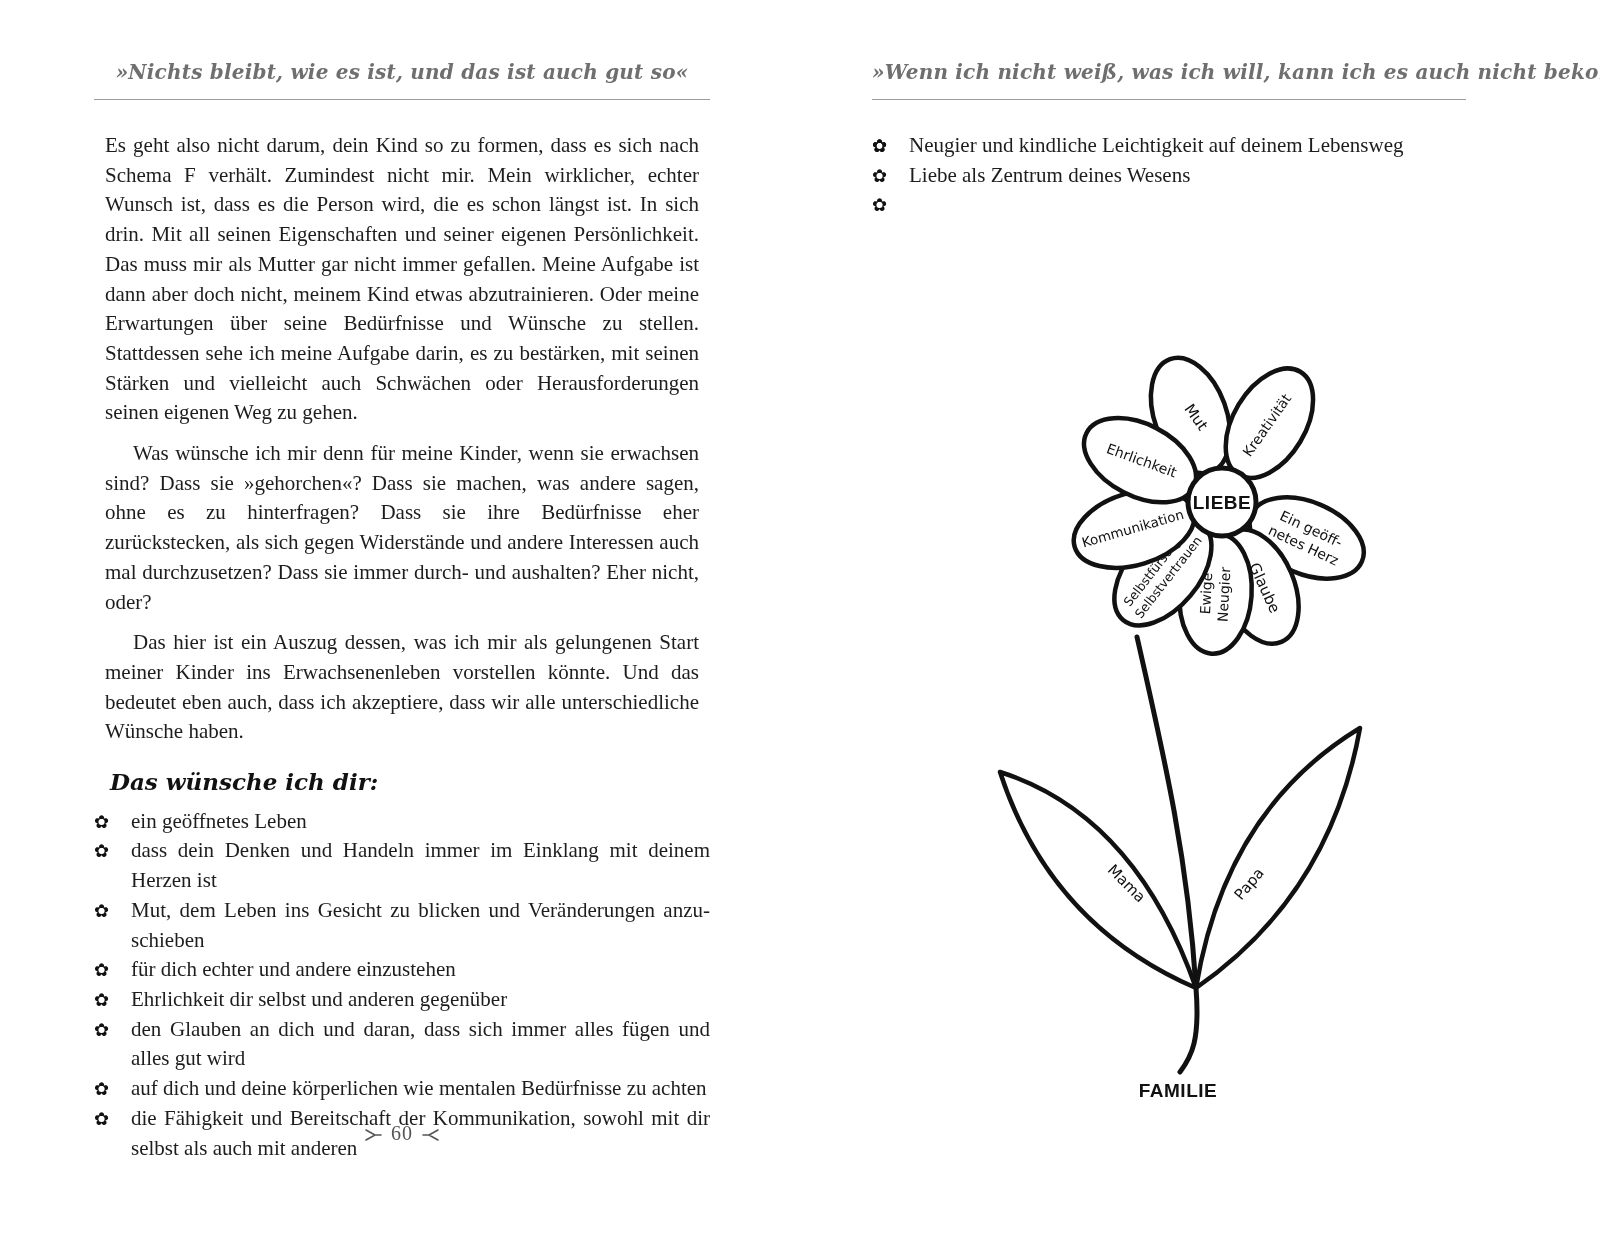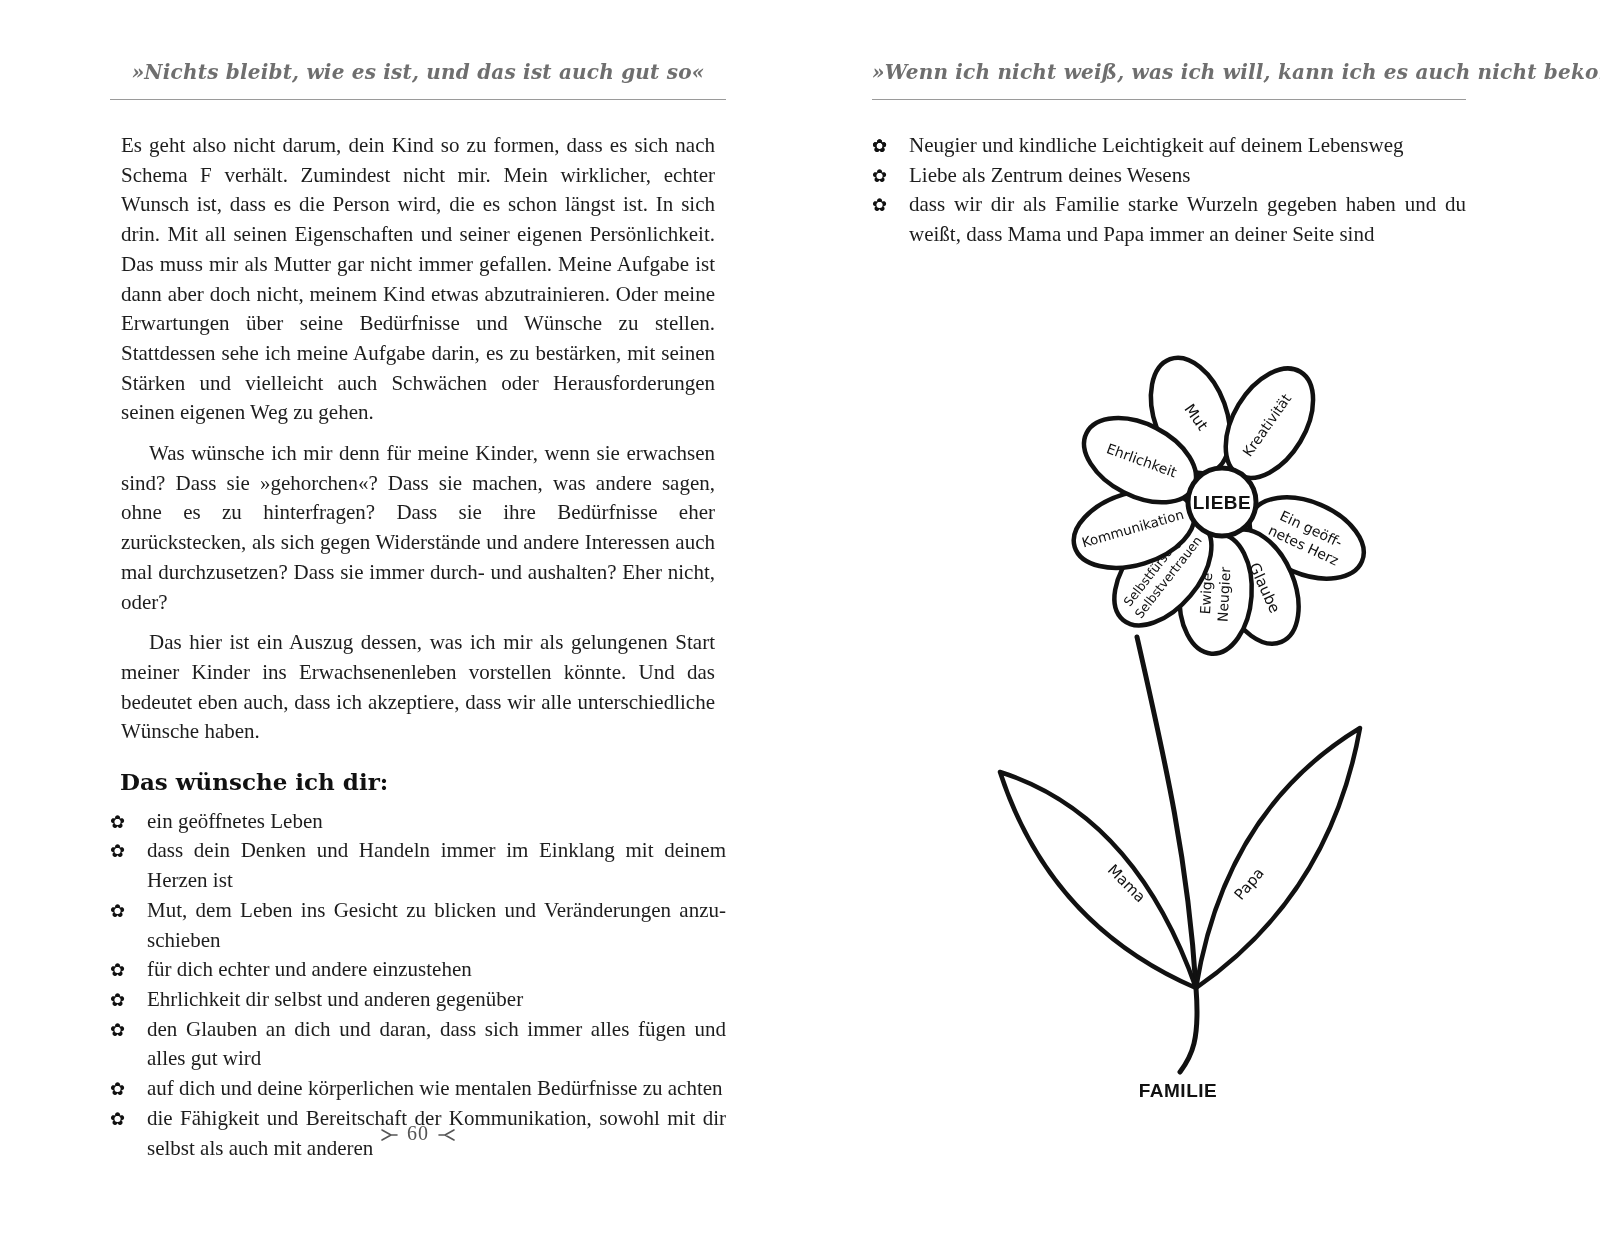--- a/index.html
+++ b/index.html
@@ -1,37 +1,37 @@
 <!DOCTYPE html>
 <html lang="de"><head>
 <meta charset="utf-8">
 <style>
   html,body{margin:0;padding:0;}
   body{
     width:1600px;height:1244px;position:relative;background:#ffffff;
     font-family:"Liberation Serif", serif;color:#1d1d1d;overflow:hidden;
   }
   .page{position:absolute;top:0;}
-  .page-left{left:110px;width:616px;}
+  .page-left{left:94px;width:616px;}
   .page-right{left:872px;width:594px;}
 
   .running-head{
     margin-top:60px;text-align:center;
     font-family:"DejaVu Serif", serif;font-style:italic;font-weight:600;
     font-size:20px;color:#6f6f6f;letter-spacing:.2px;white-space:nowrap;
   }
   .head-rule{border:none;border-top:1.7px solid #9a9a9a;margin:15px 0 0 0;}
 
   .body-text{margin-top:31px;font-size:21px;line-height:29.7px;text-align:justify;}
   .body-text p{margin:11px;text-indent:28px;hyphens:manual;}
   .body-text p.noindent{text-indent:0;}
 
   .list-heading{
-    font-family:"DejaVu Serif", serif;font-weight:700;
-    font-size:23px;color:#111;margin:20px 0 10px 10px;text-align:left;
+    font-family:"DejaVu Serif", serif;font-style:italic;font-weight:700;
+    font-size:23px;color:#111;margin:20px 0 10px 16px;text-align:left;
   }
   .wish-list{list-style:none;margin:0;padding:0;text-align:justify;}
   .wish-list li{position:relative;padding-left:37px;}
   .wish-list .bullet{
     position:absolute;left:0;top:0;
     font-family:"DejaVu Sans", sans-serif;font-size:18px;color:#111;line-height:29.7px;
   }
 
   .pagenum{
     position:absolute;top:1122px;left:0;width:100%;
@@ -121,21 +121,20 @@
       <li>
         <span class="bullet">✿</span>
         <span>Neugier und kindliche Leichtigkeit auf deinem Lebensweg</span>
       </li>
       <li>
         <span class="bullet">✿</span>
         <span>Liebe als Zentrum deines Wesens</span>
       </li>
       <li>
         <span class="bullet">✿</span>
-        <span>dass wir dir als Familie starke Wurzeln gegeben haben und du weißt, dass Mama und Papa immer an deiner Seite sind</span>
       </li>
     </ul>
   </div>
 
   <div class="flower-wrap">
     <svg width="520" height="770" viewBox="0 0 520 770">
 
       <path d="M207 297 C235 420 258 520 266 648 C270 700 262 716 250 732" fill="none" stroke="#111" stroke-width="5" stroke-linecap="round"></path>
 
       <path d="M70 432 Q205 475 266 648 Q120 585 70 432 Z" fill="#fff" stroke="#111" stroke-width="4.5" stroke-linejoin="round"></path>

